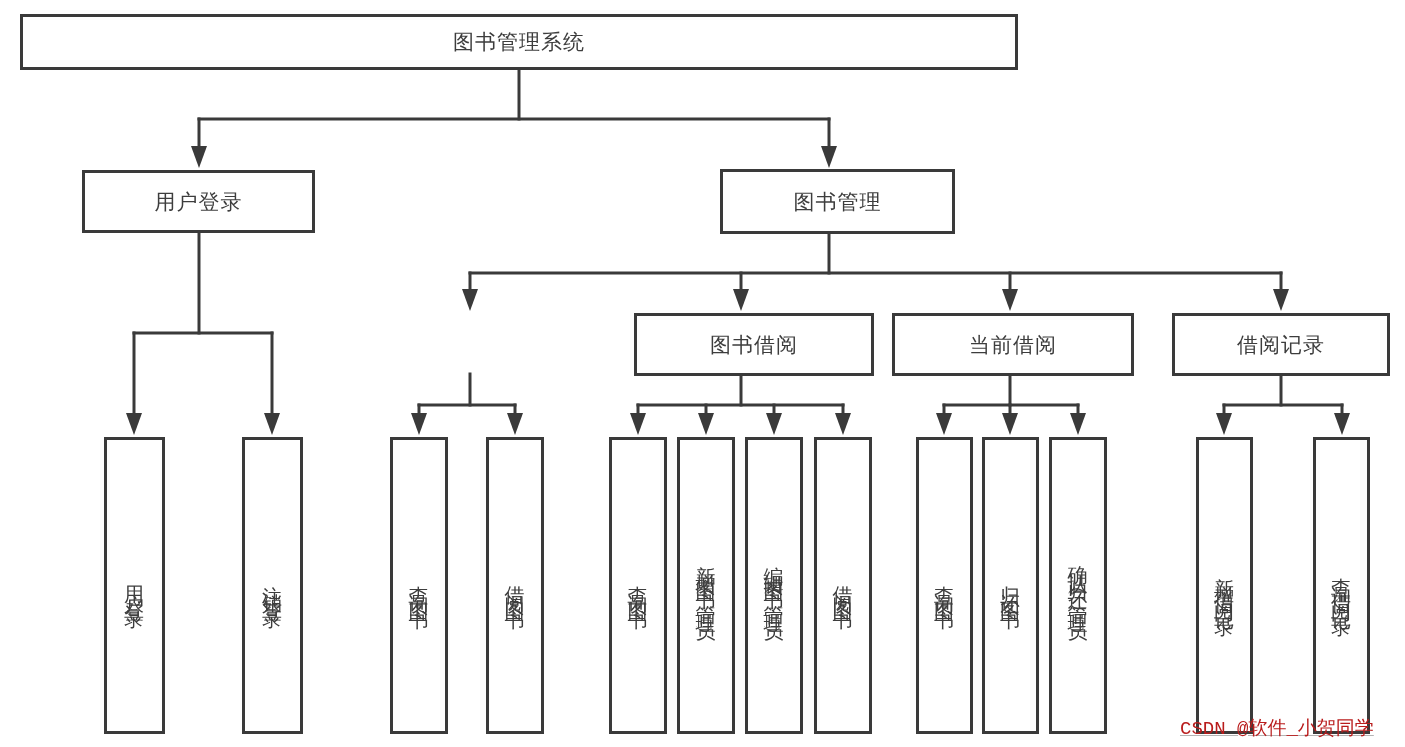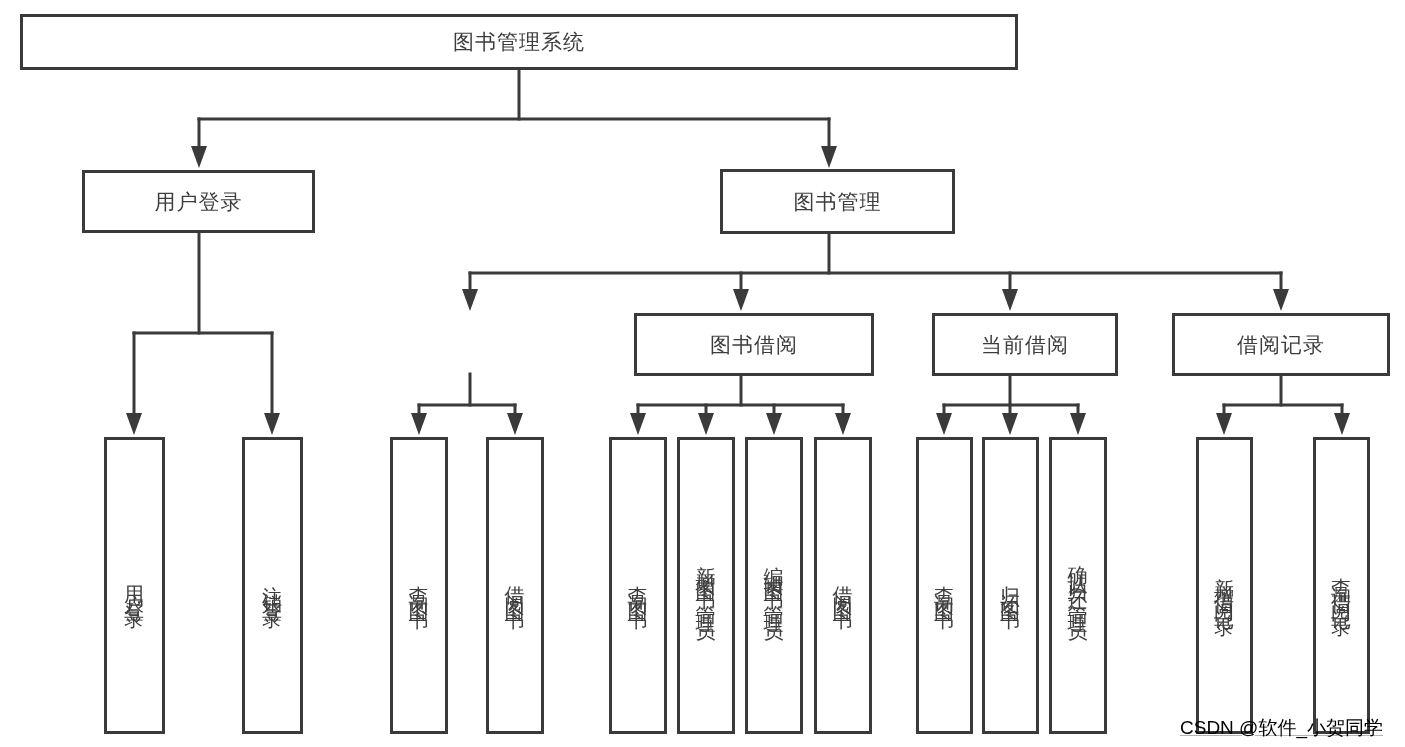--- a/index.html
+++ b/index.html
@@ -19,24 +19,25 @@
   .box.h{font-size:21px;letter-spacing:1px;}
   .box.v{
     font-size:20px;
     writing-mode:vertical-rl;
     letter-spacing:8px;
     line-height:1;
     text-align:center;
   }
   .watermark{
     position:absolute;left:1180px;top:715px;z-index:6;
-    font-size:19px;color:#000000;
+    font-size:19px;color:#b91c1c;
     text-decoration:underline;
     text-decoration-color:#b4b4b4;
     white-space:nowrap;
+    font-family:Liberation Mono, monospace;
   }
 </style>
 </head>
 <body>
 
 <div id="canvas">
 
   <svg class="connectors" width="1405" height="747" viewBox="0 0 1405 747">
       <line x1="519" y1="68" x2="519" y2="119" stroke="#3a3a3a" stroke-width="3" stroke-linecap="square"></line>
       <line x1="199" y1="119" x2="829" y2="119" stroke="#3a3a3a" stroke-width="3" stroke-linecap="square"></line>
@@ -99,21 +100,21 @@
   <div class="box h" style="left:82px;top:170px;width:233px;height:63px">
     <span>用户登录</span>
   </div>
   <div class="box h" style="left:720px;top:169px;width:235px;height:65px">
     <span>图书管理</span>
   </div>
 
   <div class="box h" style="left:634px;top:313px;width:240px;height:63px">
     <span>图书借阅</span>
   </div>
-  <div class="box h" style="left:932px;top:313px;width:186px;height:63px">
+  <div class="box h" style="left:892px;top:313px;width:242px;height:63px">
     <span>当前借阅</span>
   </div>
   <div class="box h" style="left:1172px;top:313px;width:218px;height:63px">
     <span>借阅记录</span>
   </div>
 
   <div class="box v" style="left:104px;top:437px;width:61px;height:297px">
     <span>用户登录</span>
   </div>
   <div class="box v" style="left:242px;top:437px;width:61px;height:297px">

